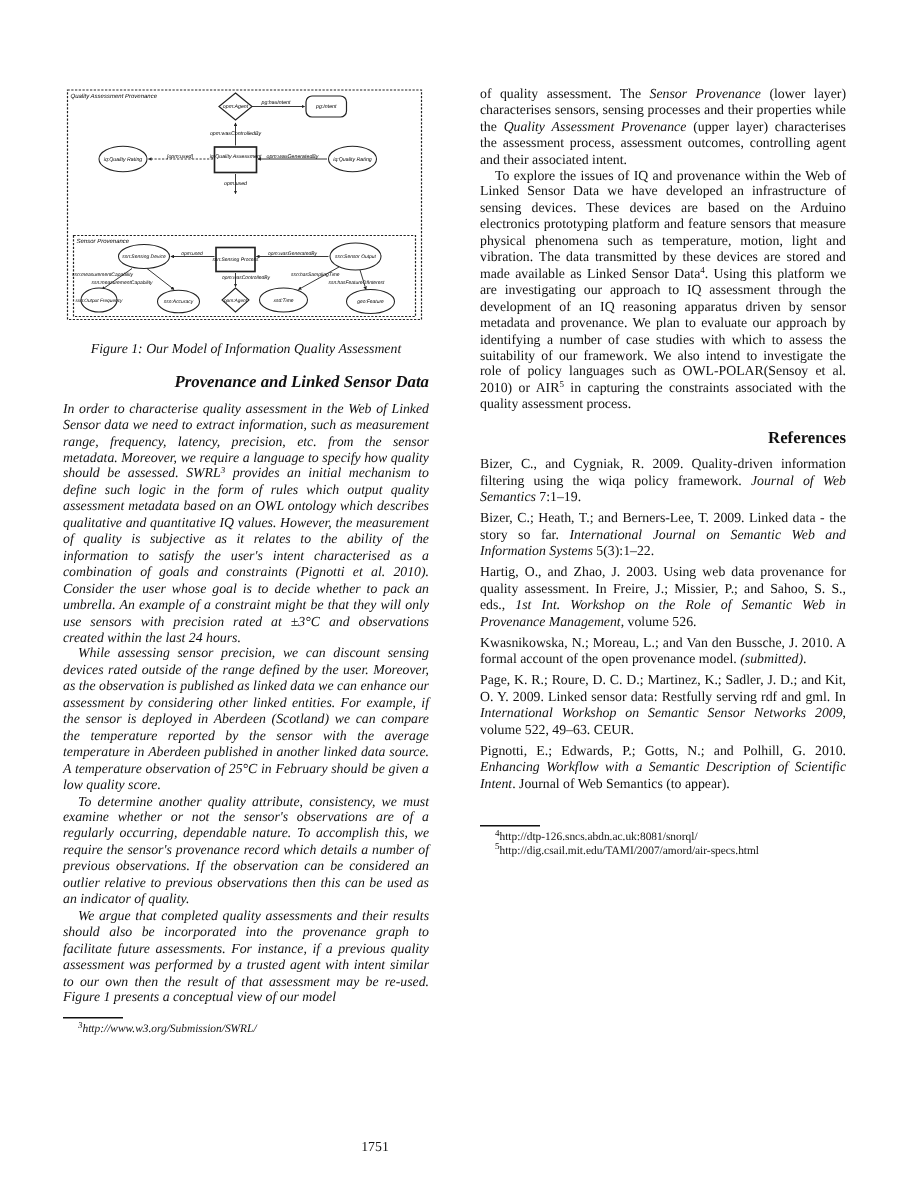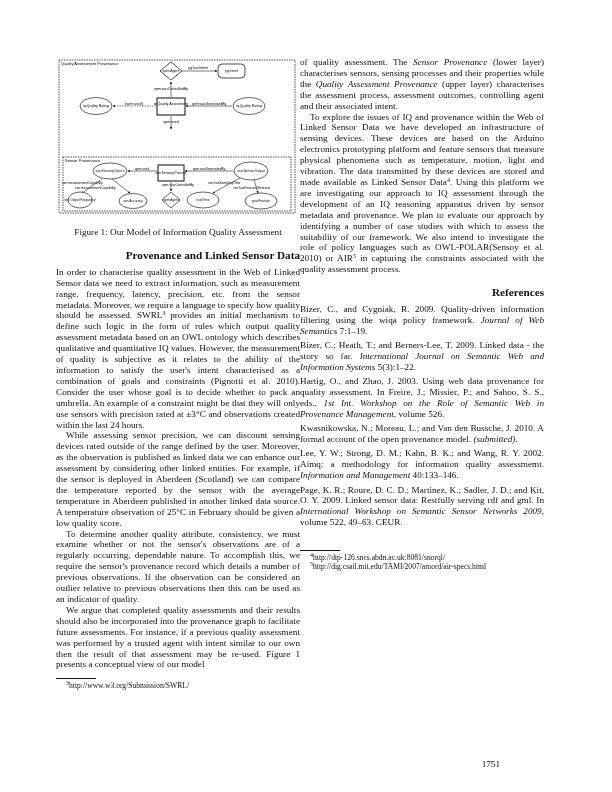--- a/index.html
+++ b/index.html
@@ -1,30 +1,30 @@
 <!DOCTYPE html>
 <html><head>
 <meta charset="utf-8">
 <style>
   html, body { margin: 0; padding: 0; background: #ffffff; }
   body { width: 612px; height: 792px; position: relative; overflow: hidden;
          font-family: "Liberation Serif", "DejaVu Serif", serif; color: #111; }
   .col { position: absolute; top: 57px; width: 244px; font-size: 9.2px; line-height: 10.9px; }
-  .col.left { left: 56px; }
-  .col.right { left: 300px; }
+  .col.left { left: 42px; font-style: italic; }
+  .col.right { left: 320px; }
   p { margin: 0; text-align: justify; hyphens: auto; }
   p.indent { text-indent: 10px; }
   sup { font-size: 6px; vertical-align: 3px; line-height: 0; }
   .section-title { font-weight: bold; font-size: 11.2px; text-align: right; margin: 12px 0 6px; }
   .figure { position: relative; width: 240px; height: 160px; margin-left: 2px; }
   .fig-caption { font-size: 9.2px; text-align: center; margin-top: 10px; }
   .refs .ref { margin: 0 0 3.4px; text-align: justify; }
   .footnote-rule { width: 40px; border-top: 0.8px solid #111; margin-top: 8px; margin-bottom: 2px; }
   .footnote { font-size: 7.6px; line-height: 9px; padding-left: 10px; }
-  .page-number { position: absolute; left: 0; width: 500px; top: 759px; text-align: right; font-size: 9.2px; }
+  .page-number { position: absolute; left: 0; width: 500px; top: 759px; text-align: center; font-size: 9.2px; }
   svg text { font-family: "Liberation Sans", "DejaVu Sans", sans-serif; }
 </style>
 </head>
 <body>
 
 <div class="col left">
 
   <div class="figure">
     <svg width="240" height="160" viewBox="0 0 240 160">
       <defs>
@@ -120,22 +120,22 @@
   <p><span>of quality assessment. The </span><i>Sensor Provenance</i><span> (lower layer) characterises sensors, sensing processes and their properties while the </span><i>Quality Assessment Provenance</i><span> (upper layer) characterises the assessment process, assessment outcomes, controlling agent and their associated intent.</span></p>
   <p class="indent"><span>To explore the issues of IQ and provenance within the Web of Linked Sensor Data we have developed an infrastructure of sensing devices. These devices are based on the Arduino electronics prototyping platform and feature sensors that measure physical phenomena such as temperature, motion, light and vibration. The data transmitted by these devices are stored and made available as Linked Sensor Data</span><sup>4</sup><span>. Using this platform we are investigating our approach to IQ assessment through the development of an IQ reasoning apparatus driven by sensor metadata and provenance. We plan to evaluate our approach by identifying a number of case studies with which to assess the suitability of our framework. We also intend to investigate the role of policy languages such as OWL-POLAR(Sensoy et al. 2010) or AIR</span><sup>5</sup><span> in capturing the constraints associated with the quality assessment process.</span></p>
 
   <div class="section-title">References</div>
 
   <div class="refs">
     <p class="ref"><span>Bizer, C., and Cygniak, R. 2009. Quality-driven information filtering using the wiqa policy framework. </span><i>Journal of Web Semantics</i><span> 7:1–19.</span></p>
     <p class="ref"><span>Bizer, C.; Heath, T.; and Berners-Lee, T. 2009. Linked data - the story so far. </span><i>International Journal on Semantic Web and Information Systems</i><span> 5(3):1–22.</span></p>
     <p class="ref"><span>Hartig, O., and Zhao, J. 2003. Using web data provenance for quality assessment. In Freire, J.; Missier, P.; and Sahoo, S. S., eds., </span><i>1st Int. Workshop on the Role of Semantic Web in Provenance Management</i><span>, volume 526.</span></p>
     <p class="ref"><span>Kwasnikowska, N.; Moreau, L.; and Van den Bussche, J. 2010. A formal account of the open provenance model. </span><i>(submitted)</i><span>.</span></p>
-    <p class="ref"><span>Lee, Y. W.; Strong, D. M.; Kahn, B. K.; and Wang, R. Y. 2002. Aimq: a methodology for information quality assessmemt. </span><i>Information and Management</i><span> 40:133–146.</span></p>
     <p class="ref"><span>Page, K. R.; Roure, D. C. D.; Martinez, K.; Sadler, J. D.; and Kit, O. Y. 2009. Linked sensor data: Restfully serving rdf and gml. In </span><i>International Workshop on Semantic Sensor Networks 2009</i><span>, volume 522, 49–63. CEUR.</span></p>
+    <p class="ref"><span>Pignotti, E.; Edwards, P.; Gotts, N.; and Polhill, G. 2010. </span><i>Enhancing Workflow with a Semantic Description of Scientific Intent</i><span>. Journal of Web Semantics (to appear).</span></p>
   </div>
 
   <div class="footnote-rule" style="margin-top:22px"></div>
   <div class="footnote"><sup>4</sup><span>http://dtp-126.sncs.abdn.ac.uk:8081/snorql/</span></div>
   <div class="footnote"><sup>5</sup><span>http://dig.csail.mit.edu/TAMI/2007/amord/air-specs.html</span></div>
 </div>
 
 <div class="page-number">1751</div>
 
 </body></html>

